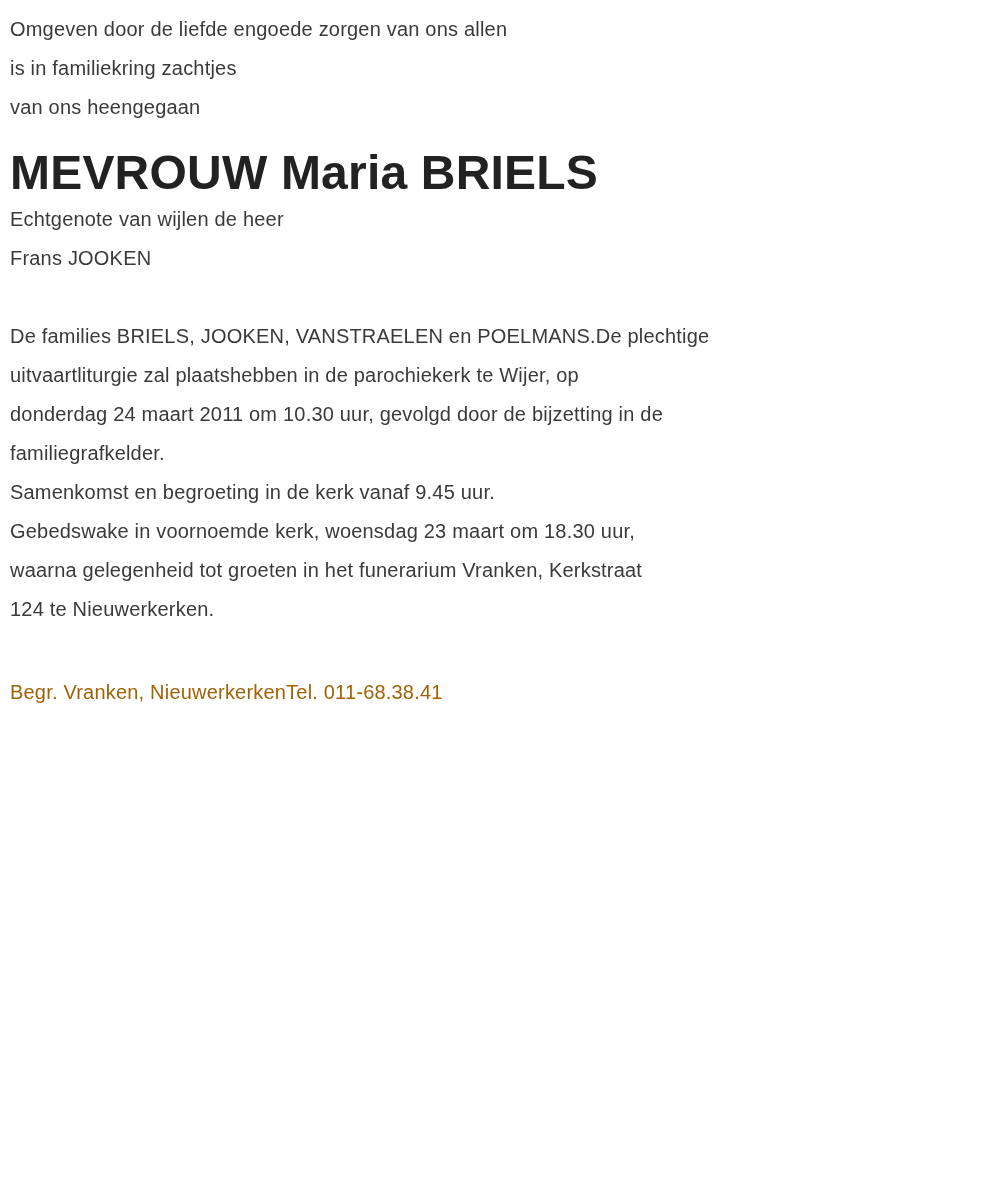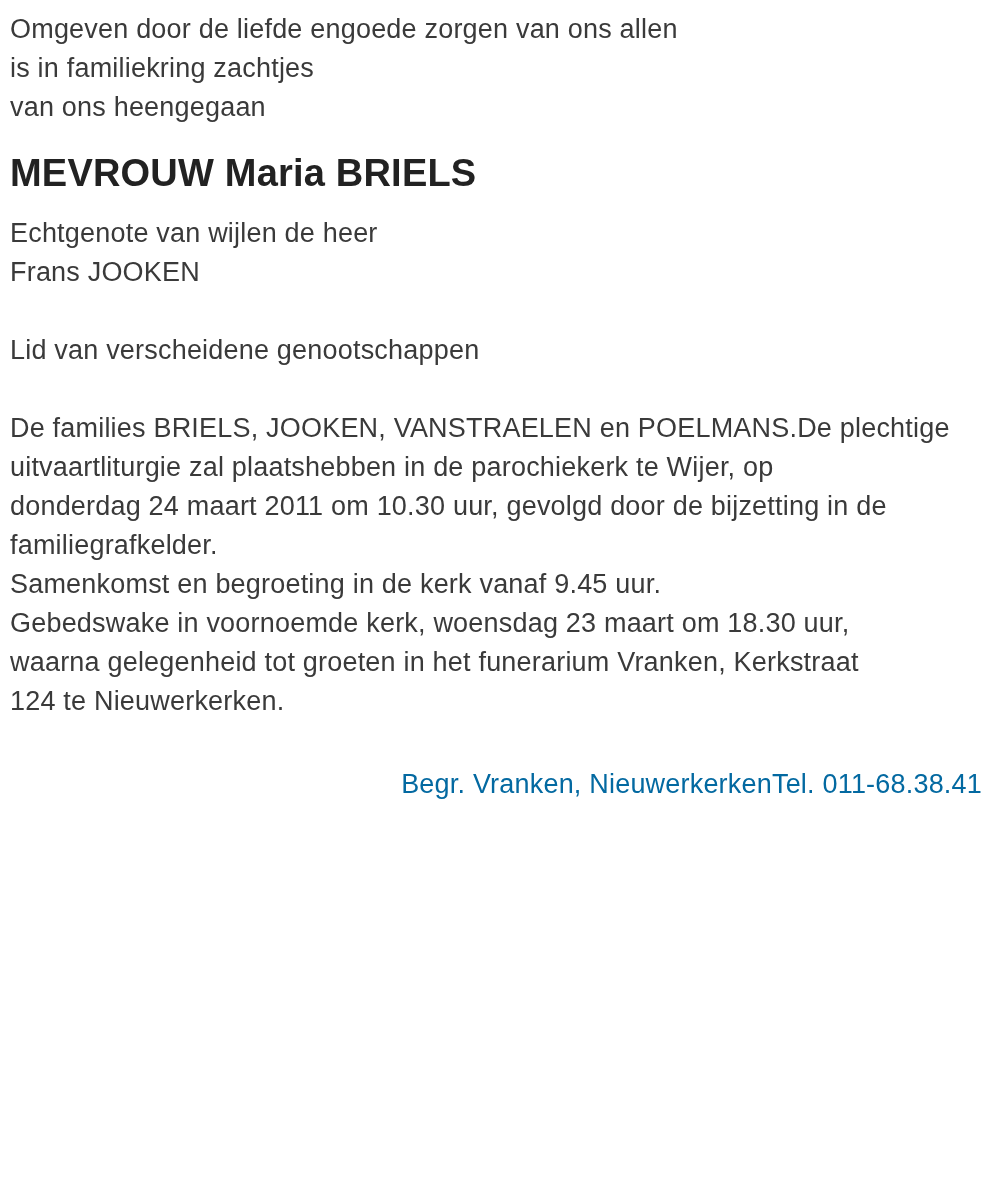--- a/index.html
+++ b/index.html
@@ -10,56 +10,54 @@
     overflow: hidden;
     font-family: "Liberation Sans", sans-serif;
     color: #3a3a3a;
   }
   .page {
     width: 100%;
     height: 100%;
     padding: 10px 18px 0 10px;
   }
   p.body {
-    font-size: 27px;
+    font-size: 20px;
     line-height: 39px;
     white-space: pre-line;
     letter-spacing: 0.2px;
   }
   .spaced { margin-top: 39px; }
   h1.title {
-    font-size: 38px;
+    font-size: 48px;
     line-height: 50px;
     font-weight: 700;
     color: #222222;
     margin-top: 21px;
     letter-spacing: 0.2px;
   }
-  .subtitle { margin-top: 16px; }
+  .subtitle { margin-top: 2px; }
   .footer {
-    color: #0369a1;
+    color: #a16207;
     margin-top: 44px;
-    text-align: right;
   }
 </style>
 </head>
 <body>
 
 <main class="page">
 
   <p class="body">Omgeven door de liefde engoede zorgen van ons allen
 is in familiekring zachtjes
 van ons heengegaan</p>
 
   <h1 class="title">MEVROUW Maria BRIELS</h1>
 
   <p class="body subtitle">Echtgenote van wijlen de heer
 Frans JOOKEN</p>
 
-  <p class="body spaced">Lid van verscheidene genootschappen</p>
 
 
   <p class="body spaced">De families BRIELS, JOOKEN, VANSTRAELEN en POELMANS.De plechtige
 uitvaartliturgie zal plaatshebben in de parochiekerk te Wijer, op
 donderdag 24 maart 2011 om 10.30 uur, gevolgd door de bijzetting in de
 familiegrafkelder.
 Samenkomst en begroeting in de kerk vanaf 9.45 uur.
 Gebedswake in voornoemde kerk, woensdag 23 maart om 18.30 uur,
 waarna gelegenheid tot groeten in het funerarium Vranken, Kerkstraat
 124 te Nieuwerkerken.</p>

